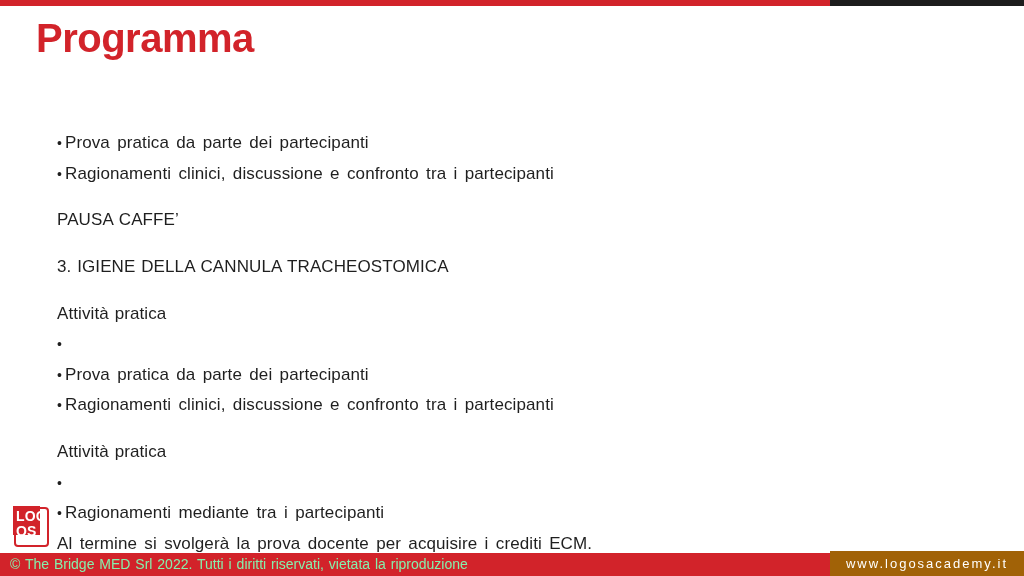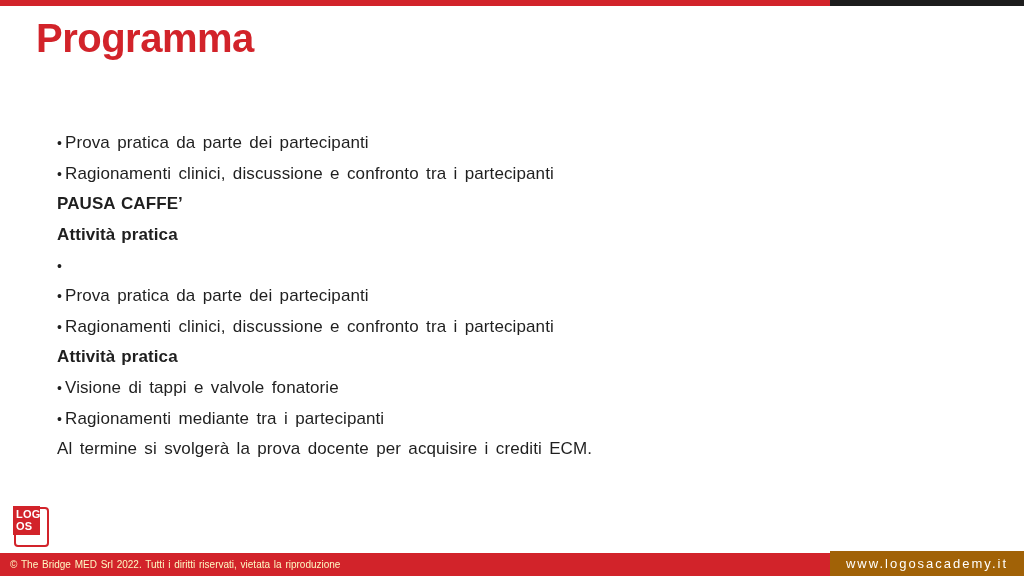--- a/index.html
+++ b/index.html
@@ -52,21 +52,21 @@
   }
   .line {
     height: 30.6px;
     display: flex;
     align-items: center;
     font-size: 17px;
     word-spacing: 2.5px;
     letter-spacing: 0.1px;
     white-space: nowrap;
   }
-  .line.bold { font-weight: bold; word-spacing: 1px; }
+  .line.bold { font-weight: normal; word-spacing: 1px; margin-top: 16px; }
   .bullet {
     font-size: 14px;
     margin-right: 3px;
     line-height: 1;
   }
 
   
   .logo {
     position: absolute; left: 14px; top: 507px;
     width: 35px; height: 40px;
@@ -75,34 +75,34 @@
     position: absolute; left: 0; top: 0;
     width: 35px; height: 40px;
     border: 2.5px solid var(--brand-red);
     border-radius: 4px;
   }
   .logo-block {
     position: absolute; left: -1px; top: -1px;
     width: 27px; height: 29px;
     background: var(--brand-red);
     color: #ffffff;
-    font-size: 11px;
+    font-size: 14px;
     font-weight: bold;
     line-height: 1.06;
     padding: 3px 0 0 3px;
     letter-spacing: 0.2px;
   }
 
   
   .footer-red {
     position: absolute; left: 0; top: 553px;
     width: 832px; height: 23px;
     background: var(--brand-red);
-    color: #fef9c3;
-    font-size: 10px;
+    color: #86efac;
+    font-size: 14px;
     line-height: 23px;
     padding-left: 10px;
     word-spacing: 1px;
   }
   .footer-black {
     position: absolute; left: 830px; top: 551px;
     width: 194px; height: 25px;
     background: #a16207;
     color: #ffffff;
     font-size: 13px;
@@ -127,39 +127,41 @@
         <span>Prova pratica da parte dei partecipanti</span>
       </div>
       <div class="line">
         <span class="bullet">•</span>
         <span>Ragionamenti clinici, discussione e confronto tra i partecipanti</span>
       </div>
       <div class="line bold">
         <span>PAUSA CAFFE’</span>
       </div>
       <div class="line bold">
+        <span>3. IGIENE DELLA CANNULA TRACHEOSTOMICA</span>
+      </div>
+      <div class="line bold">
         <span>Attività pratica</span>
       </div>
       <div class="line">
         <span class="bullet">•</span>
       </div>
       <div class="line">
         <span class="bullet">•</span>
         <span>Prova pratica da parte dei partecipanti</span>
       </div>
       <div class="line">
         <span class="bullet">•</span>
         <span>Ragionamenti clinici, discussione e confronto tra i partecipanti</span>
       </div>
       <div class="line bold">
         <span>Attività pratica</span>
       </div>
       <div class="line">
         <span class="bullet">•</span>
-        <span>Visione di tappi e valvole fonatorie</span>
       </div>
       <div class="line">
         <span class="bullet">•</span>
         <span>Ragionamenti mediante tra i partecipanti</span>
       </div>
       <div class="line">
         <span>Al termine si svolgerà la prova docente per acquisire i crediti ECM.</span>
       </div>
     </div>
 

